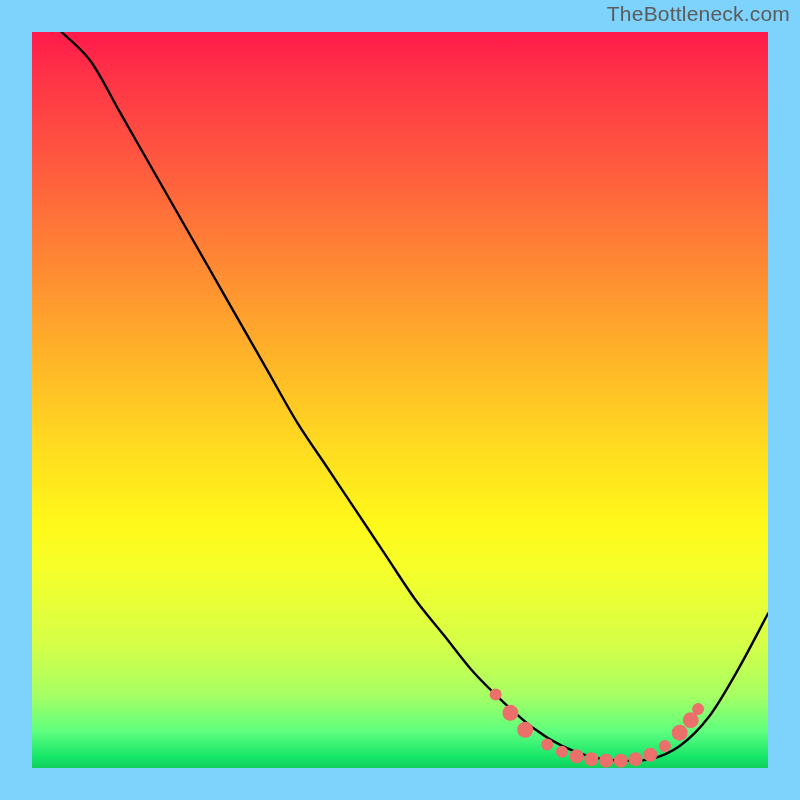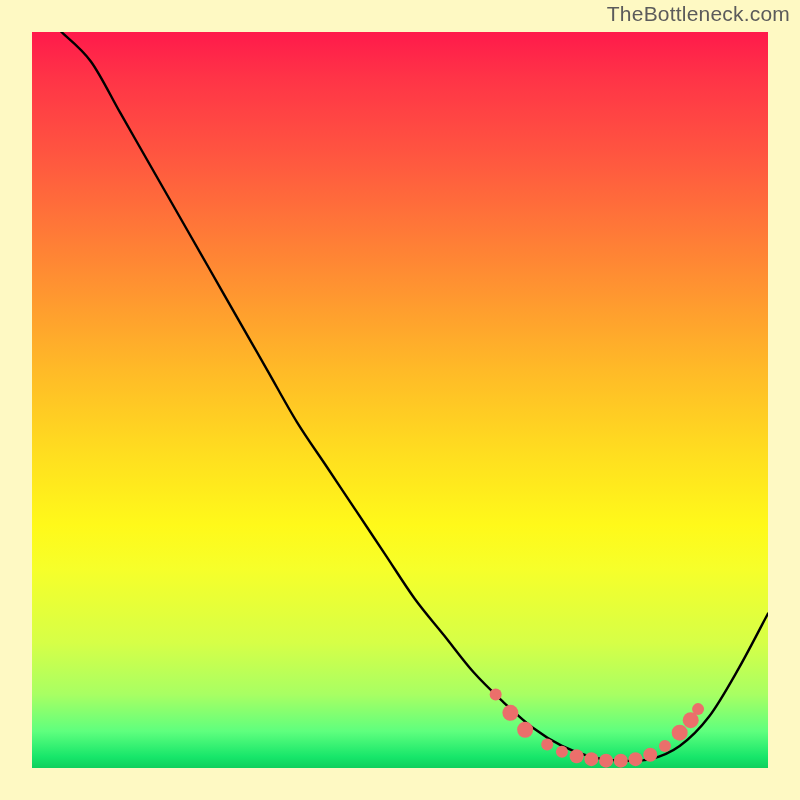--- a/index.html
+++ b/index.html
@@ -8,21 +8,21 @@
     width: 800px;
     height: 800px;
     background: #000;
     overflow: hidden;
     font-family: Arial, Helvetica, sans-serif;
   }
   .frame {
     position: relative;
     width: 800px;
     height: 800px;
-    background: #fef9c3;
+    background: #7dd3fc;
   }
   .watermark {
     position: absolute;
     top: 2px;
     right: 10px;
     color: #5b5b5b;
     font-size: 21px;
     font-weight: 500;
     letter-spacing: 0.2px;
     z-index: 10;

